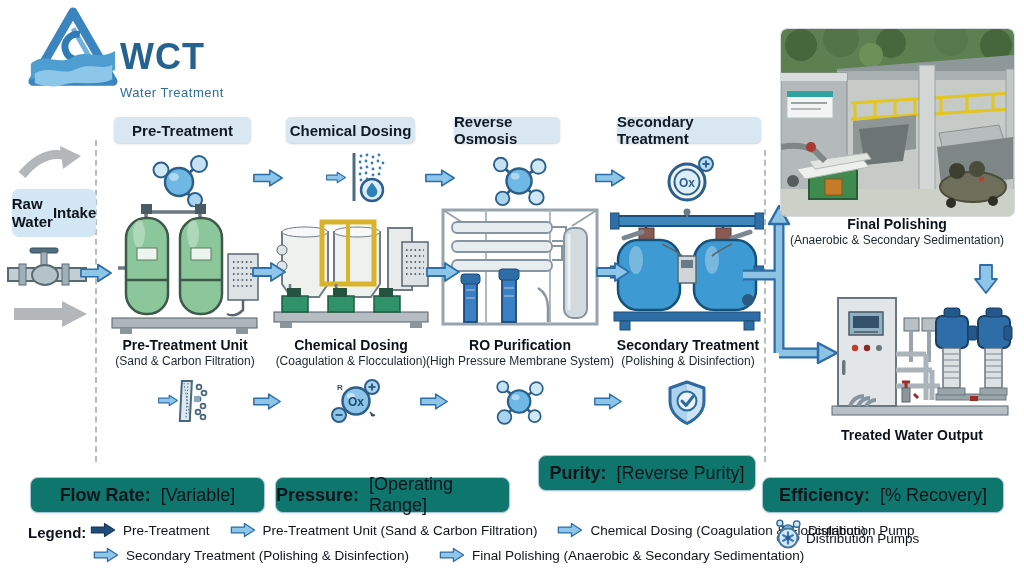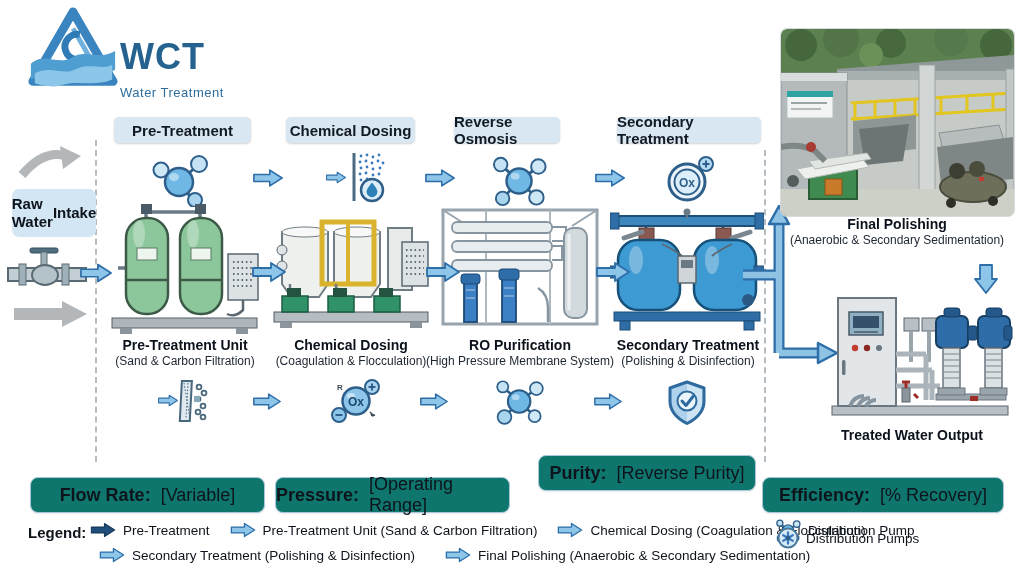--- a/index.html
+++ b/index.html
@@ -502,21 +502,21 @@
     <svg width="25" height="23" viewBox="0 0 58 52">
       <path d="M28 26 L10 10 M28 26 L47 12 M28 26 L12 43 M28 26 L45 42" stroke="#2d5f8a" stroke-width="4"></path>
       <circle cx="28" cy="26" r="13" fill="#6fb7e4" stroke="#2d5f8a" stroke-width="3"></circle>
       <circle cx="9" cy="9" r="7" fill="#c4e2f4" stroke="#2d5f8a" stroke-width="3"></circle>
       <circle cx="48" cy="11" r="7.5" fill="#cfe8f6" stroke="#2d5f8a" stroke-width="3"></circle>
       <circle cx="11" cy="44" r="8" fill="#a8d4ee" stroke="#2d5f8a" stroke-width="3"></circle>
       <circle cx="46" cy="43" r="7" fill="#cfe8f6" stroke="#2d5f8a" stroke-width="3"></circle>
     </svg>
     <span>Distribution Pump</span>
   </div>
-  <div class="lrow abs" style="left:99px;top:547px;gap:30px">
+  <div class="lrow abs" style="left:93px;top:547px;gap:30px">
     <div class="litem">
       <svg width="26" height="16" viewBox="0 0 34 22">
           <polygon class="pa" points="1,7 19,7 19,2 33,11 19,20 19,15 1,15"></polygon>
         </svg>
       <span>Secondary Treatment (Polishing &amp; Disinfection)</span>
     </div>
     <div class="litem">
       <svg width="26" height="16" viewBox="0 0 34 22">
           <polygon class="pa" points="1,7 19,7 19,2 33,11 19,20 19,15 1,15"></polygon>
         </svg>

